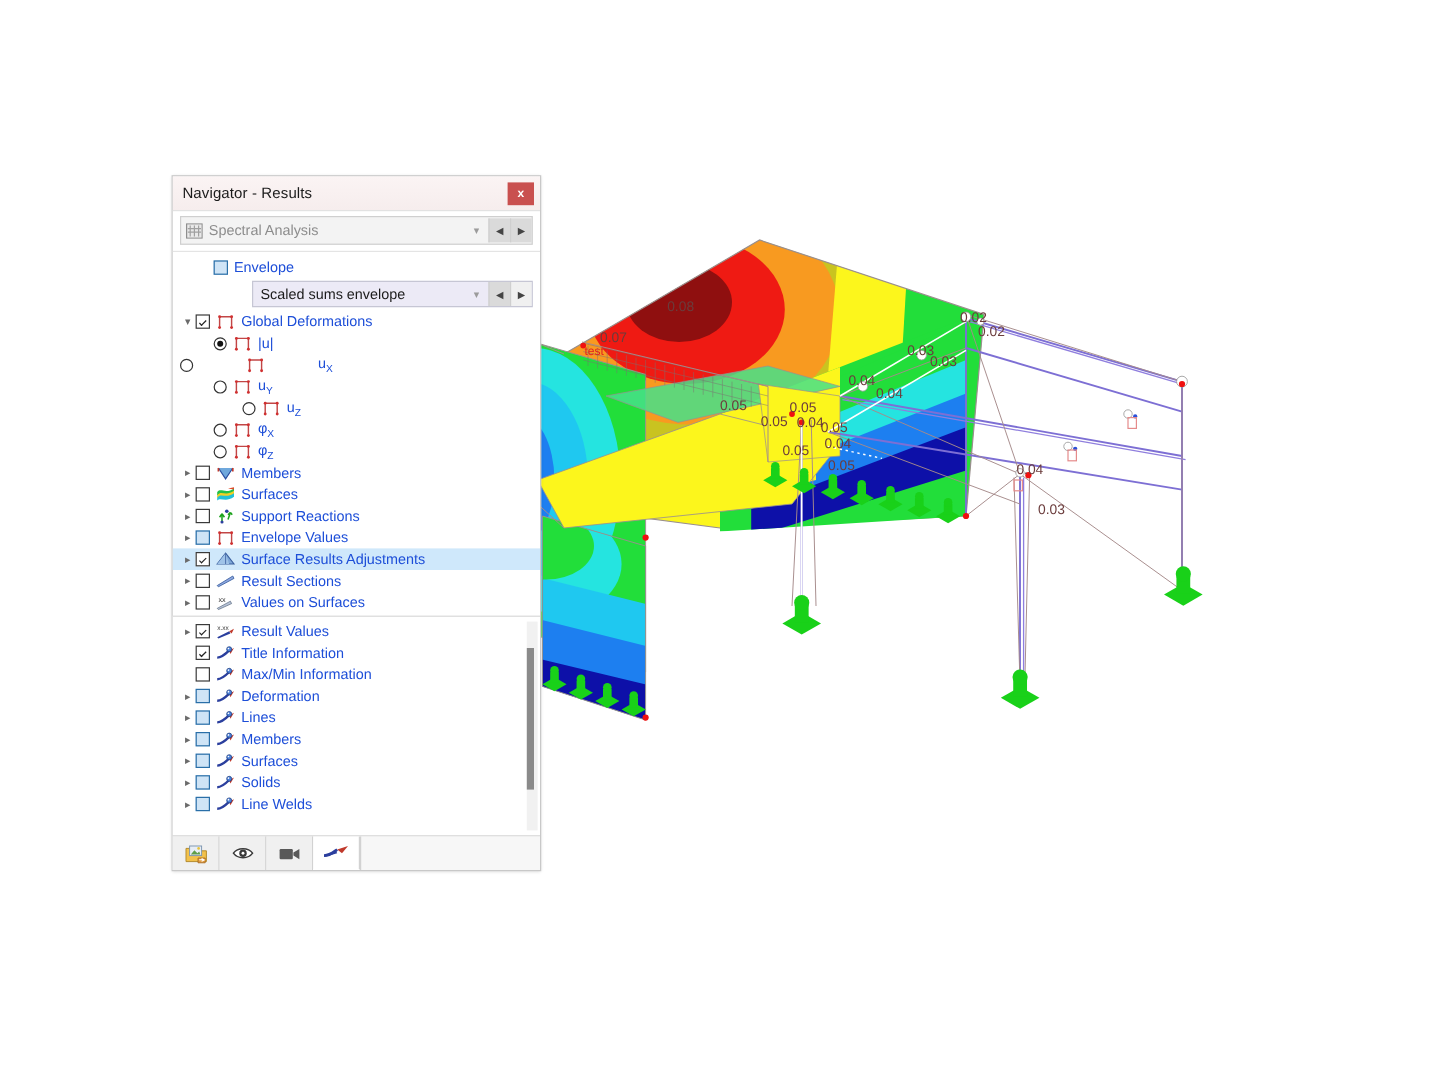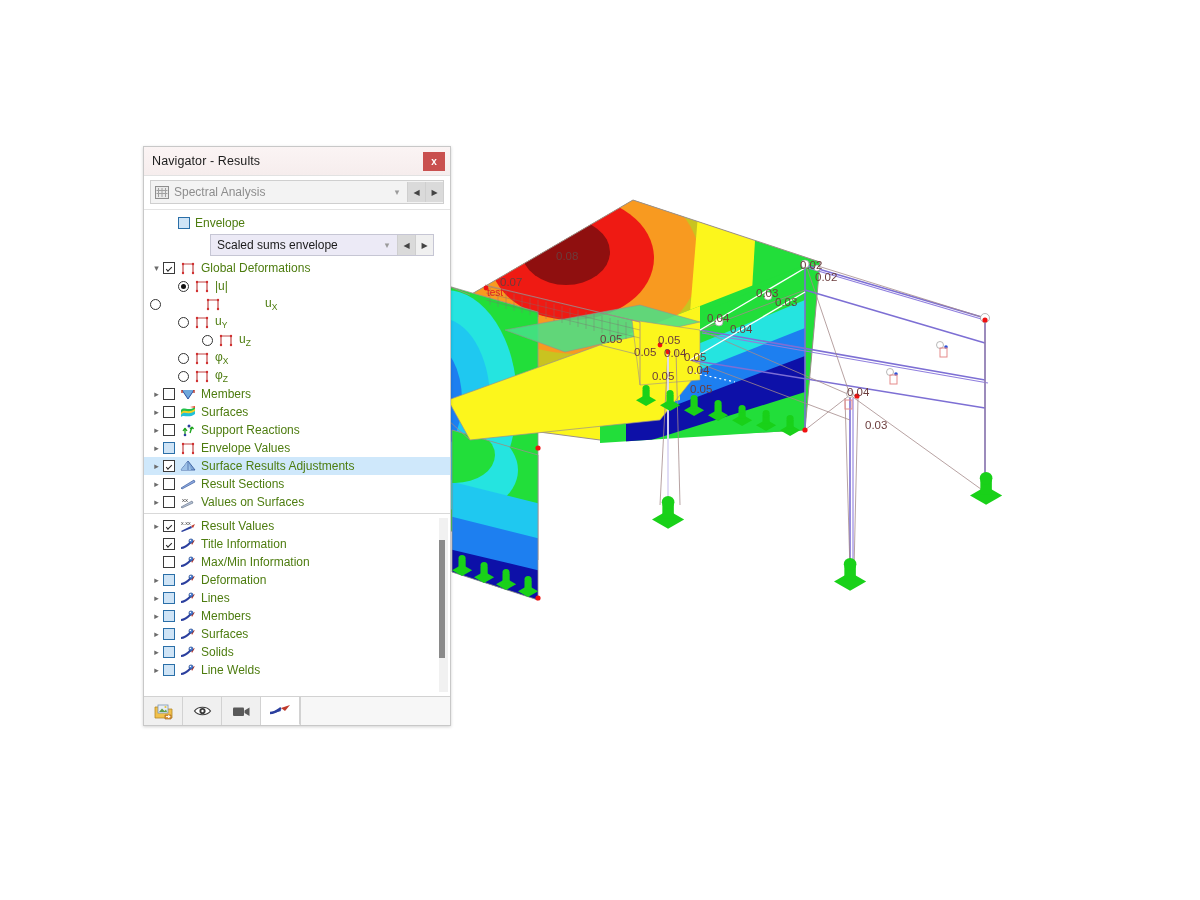--- a/index.html
+++ b/index.html
@@ -84,26 +84,26 @@
     transform: rotate(-45deg);
   }
   .radio {
     width:11px; height:11px; flex:0 0 11px; margin-right:5px; border-radius:50%;
     border:1.3px solid #333; background:#fff; position:relative; cursor:pointer; box-sizing:border-box;
   }
   .radio.on::after{ content:""; position:absolute; left:2px; top:2px; width:5px; height:5px;
                     border-radius:50%; background:#111; }
 
   .ico { width:16px; height:14px; flex:0 0 16px; margin-right:5px; }
-  .lbl { font-size:12px; color:#4d7c0f; white-space:nowrap; }
+  .lbl { font-size:12px; color:#1d4ed8; white-space:nowrap; }
   .lbl sub { font-size:8.5px; }
 
   
   .combo2 {
-    display:flex; align-items:center; height:20px; margin:2px 16px 3px 66px;
+    display:flex; align-items:center; height:20px; margin:2px 6px 3px 66px;
     border:1px solid #c6c6d4; background:#eceaf6;
   }
   .combo2 .t { flex:1 1 auto; padding-left:6px; font-size:12px; color:#1b1b1b; }
 
   
   .sbar { position:absolute; right:2px; top:4px; width:9px; bottom:4px; background:#f1f1f1; }
   .sthumb { position:absolute; right:3px; top:22px; width:6px; height:118px; background:#8a8a8a; }
 
   
   .tabstrip {

